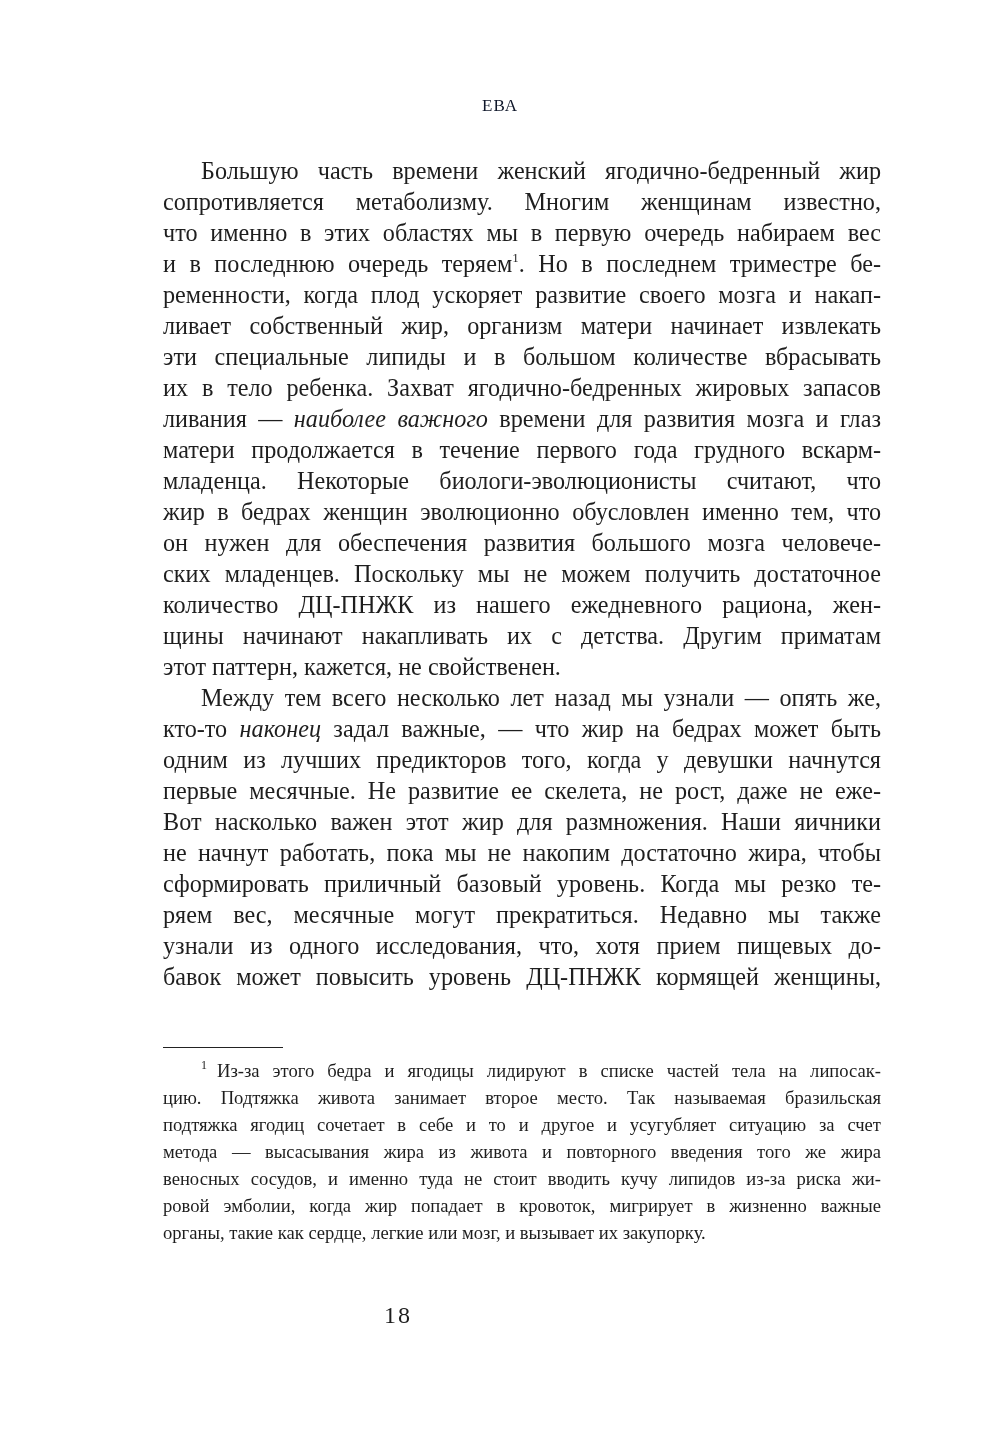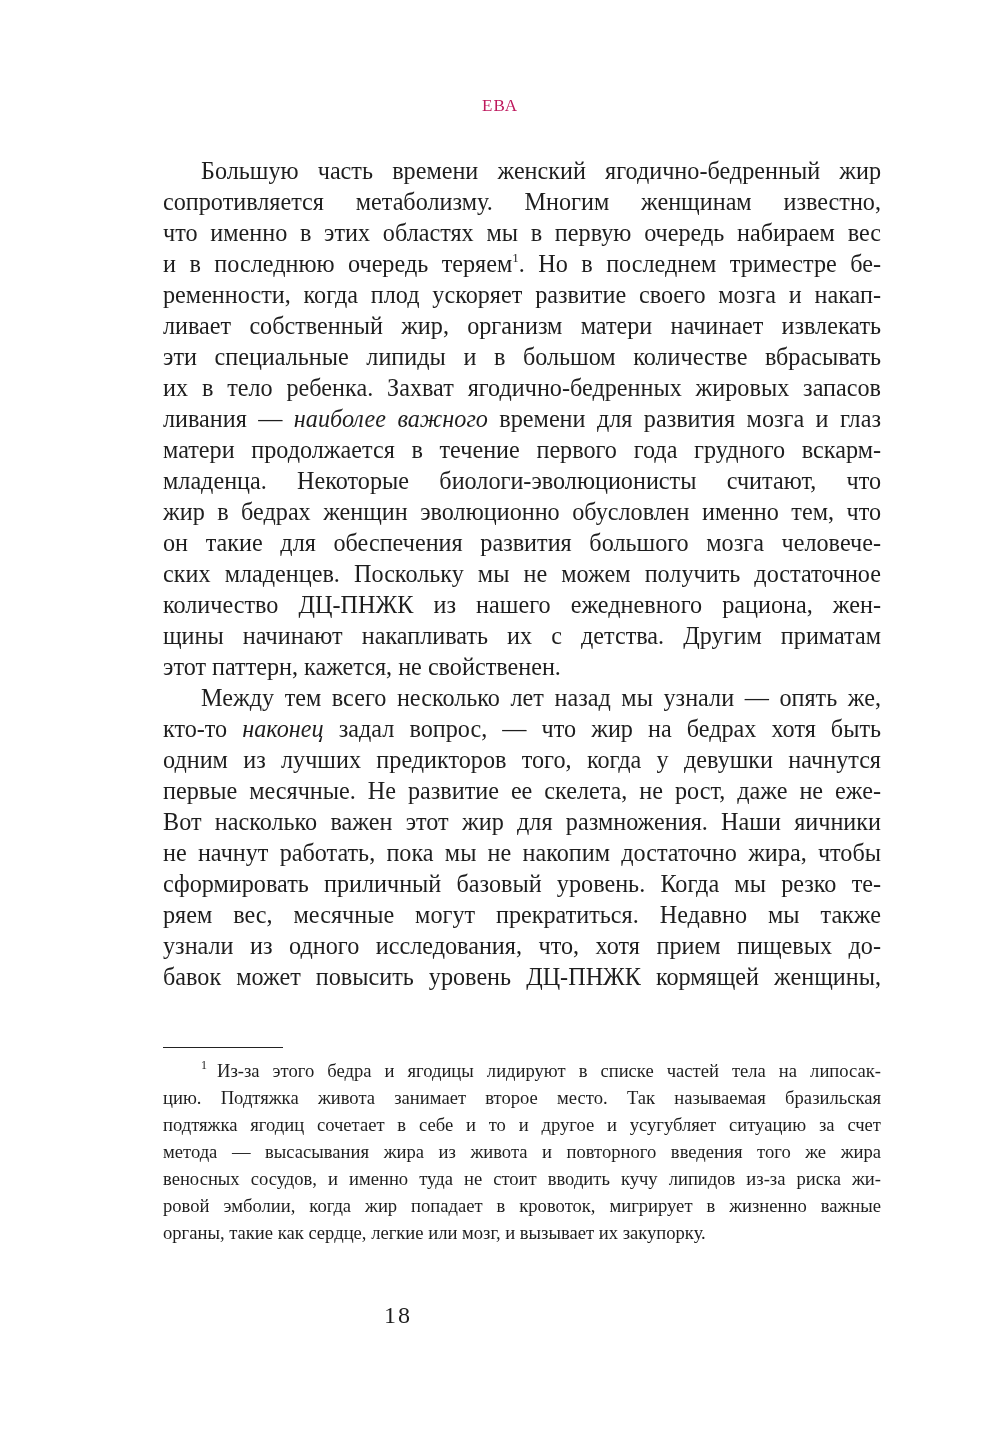--- a/index.html
+++ b/index.html
@@ -16,21 +16,21 @@
       font-family: "Liberation Serif", "DejaVu Serif", serif;
     }
     .running-head {
       position: absolute;
       top: 96px;
       left: 0;
       width: 1000px;
       text-align: center;
       font-size: 17px;
       letter-spacing: 1px;
-      color: #be185d;
+      color: #0f172a;
     }
     .main-text {
       position: absolute;
       top: 155px;
       left: 163px;
       width: 718px;
       font-size: 24.2px;
       line-height: 31px;
       color: #1e1e1e;
     }
@@ -109,29 +109,29 @@
       <span class="line" style=""><span>что именно в этих областях мы в первую очередь набираем вес</span></span>
       <span class="line" style=""><span>и в последнюю очередь теряем</span><sup class="fnref">1</sup><span>. Но в последнем триместре бе-</span></span>
       <span class="line" style=""><span>ременности, когда плод ускоряет развитие своего мозга и накап-</span></span>
       <span class="line" style=""><span>ливает собственный жир, организм матери начинает извлекать</span></span>
       <span class="line" style=""><span>эти специальные липиды и в большом количестве вбрасывать</span></span>
       <span class="line" style=""><span>их в тело ребенка. Захват ягодично-бедренных жировых запасов</span></span>
       <span class="line" style=""><span>ливания — </span><span class="it">наиболее важного</span><span> времени для развития мозга и глаз</span></span>
       <span class="line" style=""><span>матери продолжается в течение первого года грудного вскарм-</span></span>
       <span class="line" style=""><span>младенца. Некоторые биологи-эволюционисты считают, что</span></span>
       <span class="line" style=""><span>жир в бедрах женщин эволюционно обусловлен именно тем, что</span></span>
-      <span class="line" style=""><span>он такие для обеспечения развития большого мозга человече-</span></span>
+      <span class="line" style=""><span>он нужен для обеспечения развития большого мозга человече-</span></span>
       <span class="line" style=""><span>ских младенцев. Поскольку мы не можем получить достаточное</span></span>
       <span class="line" style=""><span>количество ДЦ-ПНЖК из нашего ежедневного рациона, жен-</span></span>
       <span class="line" style=""><span>щины начинают накапливать их с детства. Другим приматам</span></span>
       <span class="line last" style=""><span>этот паттерн, кажется, не свойственен.</span></span>
     </div>
     <div>
       <span class="line indent" style=""><span>Между тем всего несколько лет назад мы узнали — опять же,</span></span>
-      <span class="line" style=""><span>кто-то </span><span class="it">наконец</span><span> задал вопрос, — что жир на бедрах хотя быть</span></span>
+      <span class="line" style=""><span>кто-то </span><span class="it">наконец</span><span> задал важные, — что жир на бедрах может быть</span></span>
       <span class="line" style=""><span>одним из лучших предикторов того, когда у девушки начнутся</span></span>
       <span class="line" style=""><span>первые месячные. Не развитие ее скелета, не рост, даже не еже-</span></span>
       <span class="line" style=""><span>Вот насколько важен этот жир для размножения. Наши яичники</span></span>
       <span class="line" style=""><span>не начнут работать, пока мы не накопим достаточно жира, чтобы</span></span>
       <span class="line" style=""><span>сформировать приличный базовый уровень. Когда мы резко те-</span></span>
       <span class="line" style=""><span>ряем вес, месячные могут прекратиться. Недавно мы также</span></span>
       <span class="line" style=""><span>узнали из одного исследования, что, хотя прием пищевых до-</span></span>
       <span class="line" style=""><span>бавок может повысить уровень ДЦ-ПНЖК кормящей женщины,</span></span>
     </div>
   </div>

